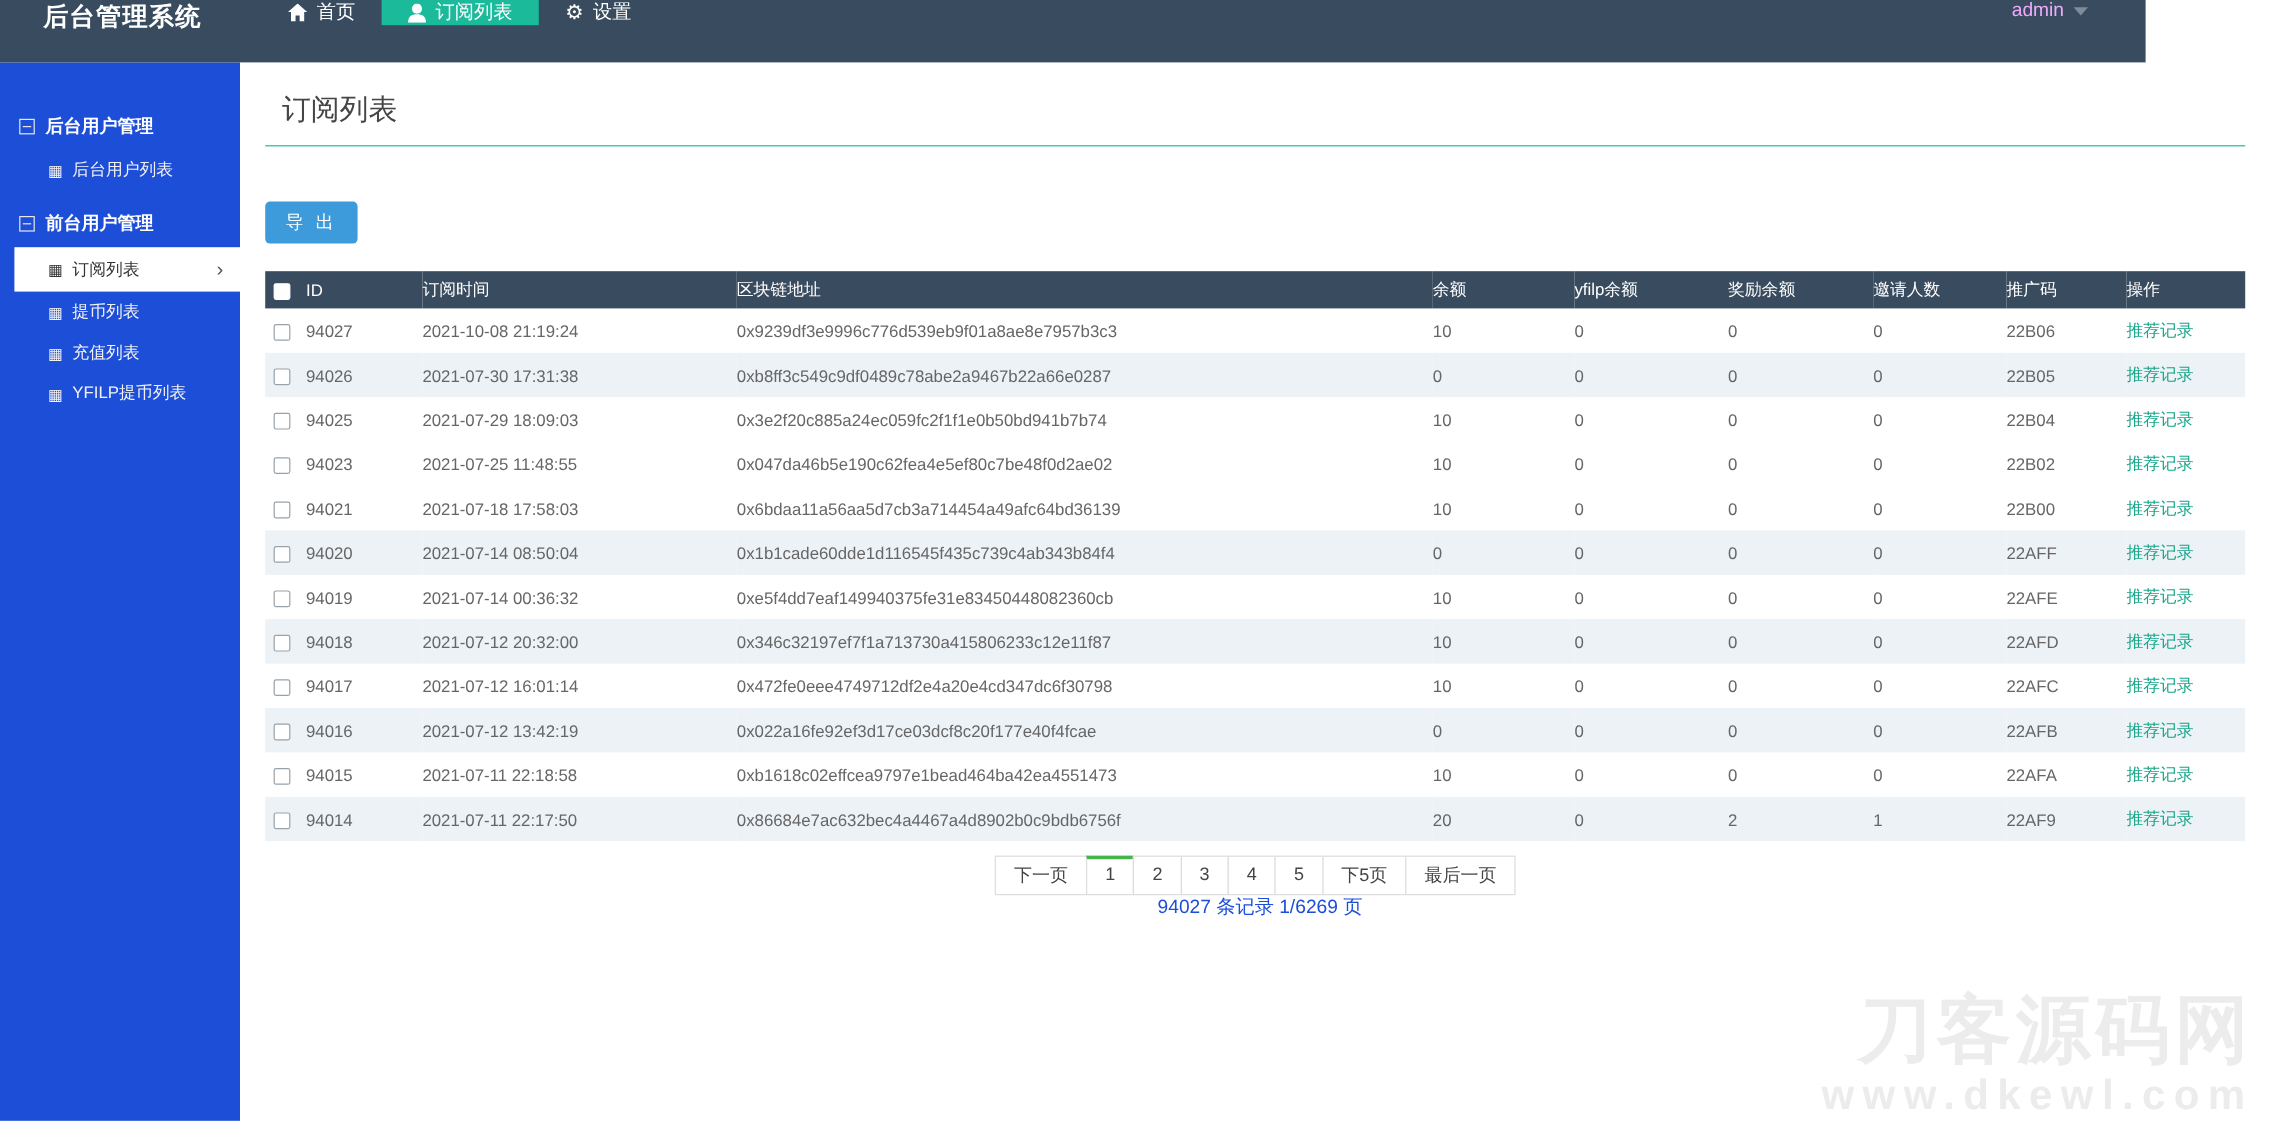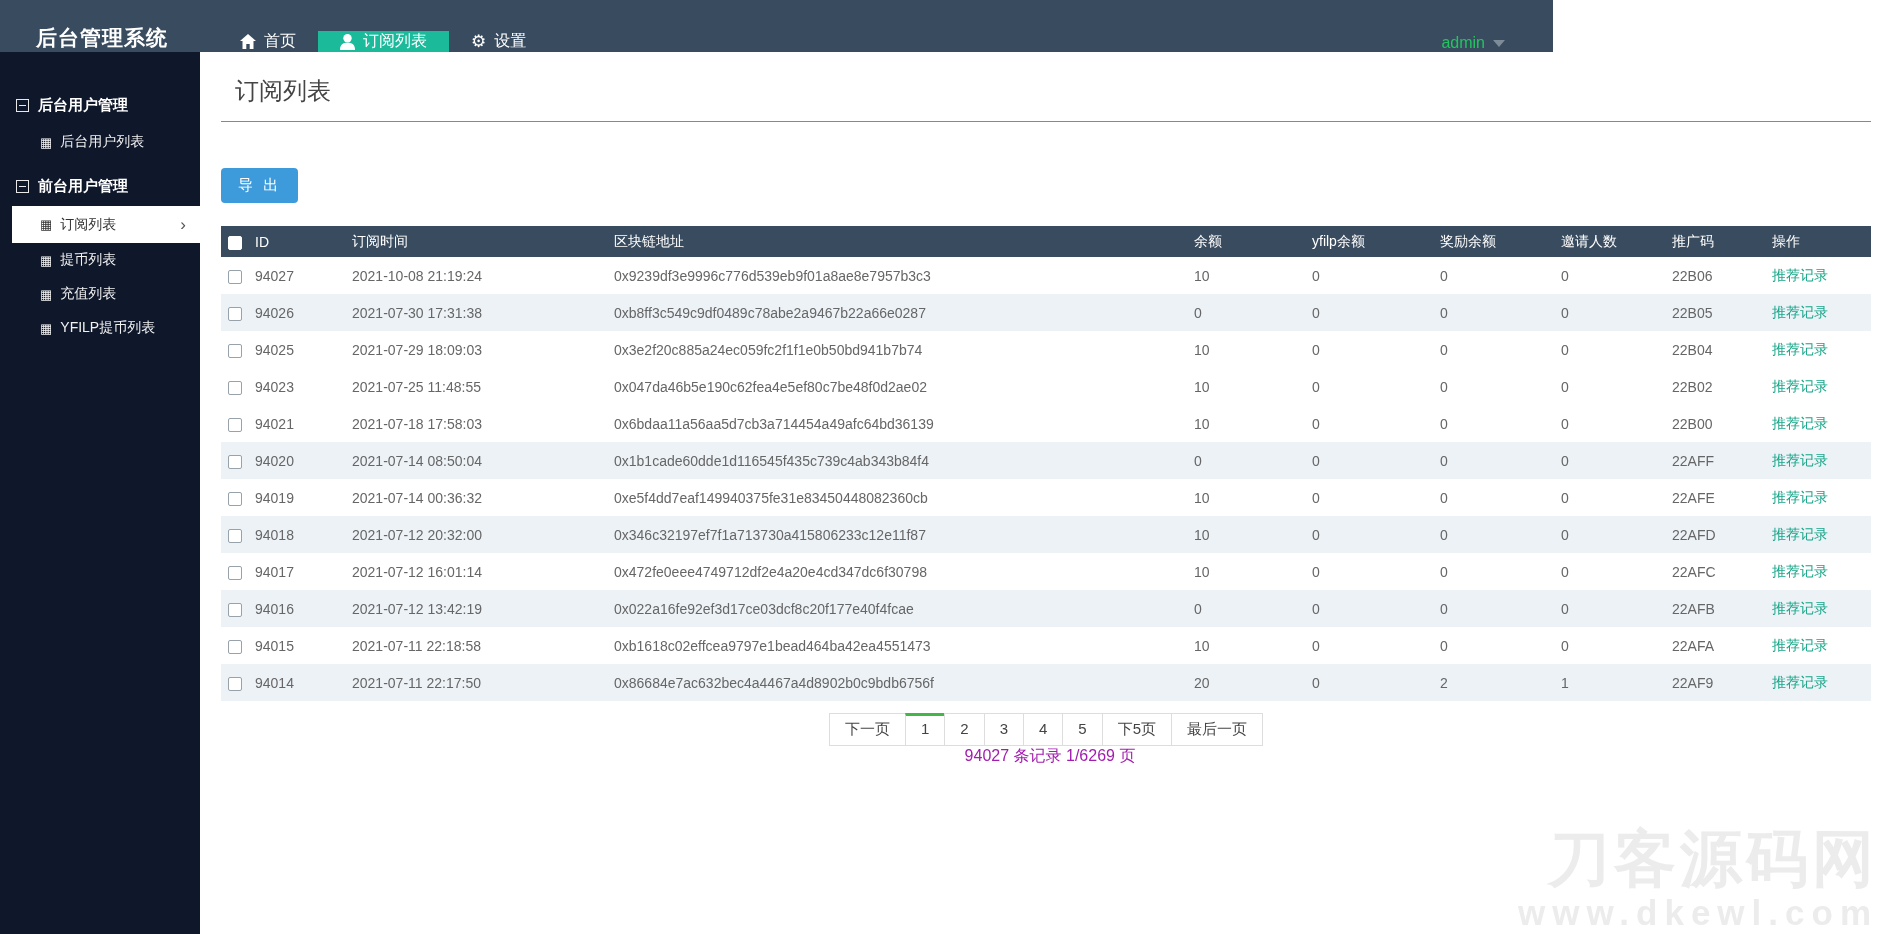--- a/index.html
+++ b/index.html
@@ -1,37 +1,37 @@
 <!DOCTYPE html>
 <html><head>
 <meta charset="utf-8">
 <style>
   * { margin:0; padding:0; box-sizing:border-box; }
   html,body { width:1904px; height:934px; overflow:hidden; background:#fff;
               font-family:"Liberation Sans","DejaVu Sans",sans-serif; }
 
   
-  .navbar { position:absolute; top:0; left:0; width:1553px; height:52px;
-            background:#394b5f; display:flex; align-items:flex-end; z-index:10; }
+  .navbar { position:absolute; top:0; left:0; width:1788px; height:52px;
+            background:#394b5f; display:flex; align-items:flex-start; z-index:10; }
   .brand { width:200px; color:#fff; font-size:21px; font-weight:bold;
            display:flex; align-items:center; padding-left:36px; letter-spacing:1px; }
   .nav-items { display:flex; align-items:stretch; margin-left:18px; }
   .nav-item { display:flex; align-items:center; gap:8px; padding:0 22px;
               color:#fff; font-size:16px; cursor:pointer; text-decoration:none; }
   .nav-item.active { background:#1aba9b; }
   .nav-item svg { display:block; }
   .nav-right { margin-left:auto; display:flex; align-items:center;
                padding-right:48px; gap:8px; }
-  .nav-user { color:#22c55e; font-size:16px; cursor:pointer; }
+  .nav-user { color:#f0abfc; font-size:16px; cursor:pointer; }
   .caret { width:0; height:0; border-left:6px solid transparent;
            border-right:6px solid transparent; border-top:7px solid #7e8b98; }
 
   
   .sidebar { position:absolute; top:52px; left:0; width:200px; height:882px;
-             background:#0f172a; color:#fff; padding-top:26px; }
+             background:#1d4ed8; color:#fff; padding-top:26px; }
   .side-group-header { display:flex; align-items:center; gap:9px;
                        padding:10px 0 10px 16px; font-size:15px; font-weight:bold;
                        color:#fff; cursor:pointer; margin-top:8px; }
   .minus-sq { width:13px; height:13px; border:1px solid #e8e8e8; position:relative;
               display:inline-block; flex:0 0 auto; }
   .minus-sq i { position:absolute; left:2px; right:2px; top:5px; border-top:1px solid #e8e8e8; }
   .side-item { display:flex; align-items:center; gap:8px; height:34px;
                padding-left:40px; font-size:14px; color:#f2f2f2; cursor:pointer;
                position:relative; }
   .side-item .tbl-icon { font-size:13px; color:#f2f2f2; line-height:1; }
@@ -67,21 +67,21 @@
   a.rec-link { color:#18a689; text-decoration:none; cursor:pointer; font-size:14px; }
 
   
   .pager-row { margin-top:12px; display:flex; align-items:center;flex-direction:column; }
   .pager { display:flex; }
   .page-btn { border:1px solid #ddd; margin-left:-1px; background:#fff;
               color:#444; font-size:15px; padding:6px 15px; cursor:pointer;
               min-width:36px; text-align:center; position:relative; }
   .page-btn:first-child { margin-left:0; }
   .page-btn.active { border-top:3px solid #44b549; padding-top:4px; }
-  .pager-info { font-size:16px; color:#a21caf; margin-left:8px; }
+  .pager-info { font-size:16px; color:#1d4ed8; margin-left:8px; }
 
   
   .watermark { position:absolute; right:26px; bottom:0; text-align:right;
                color:#ececec; font-weight:bold; z-index:5; pointer-events:none; }
   .wm-1 { font-size:62px; line-height:66px; letter-spacing:4px; }
   .wm-2 { font-size:35px; line-height:42px; letter-spacing:7px; }
 </style>
 </head>
 <body>
 

